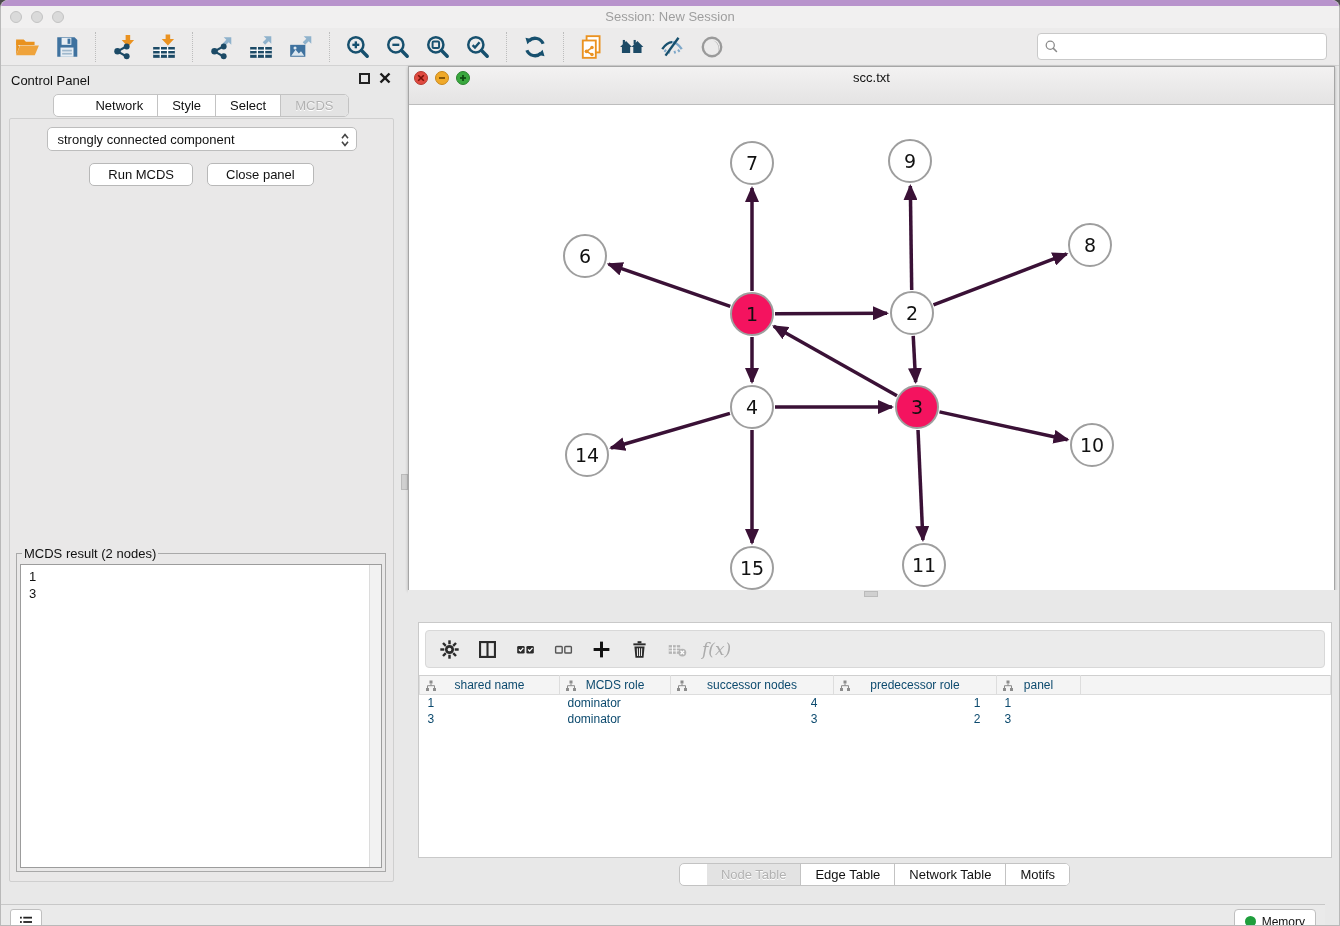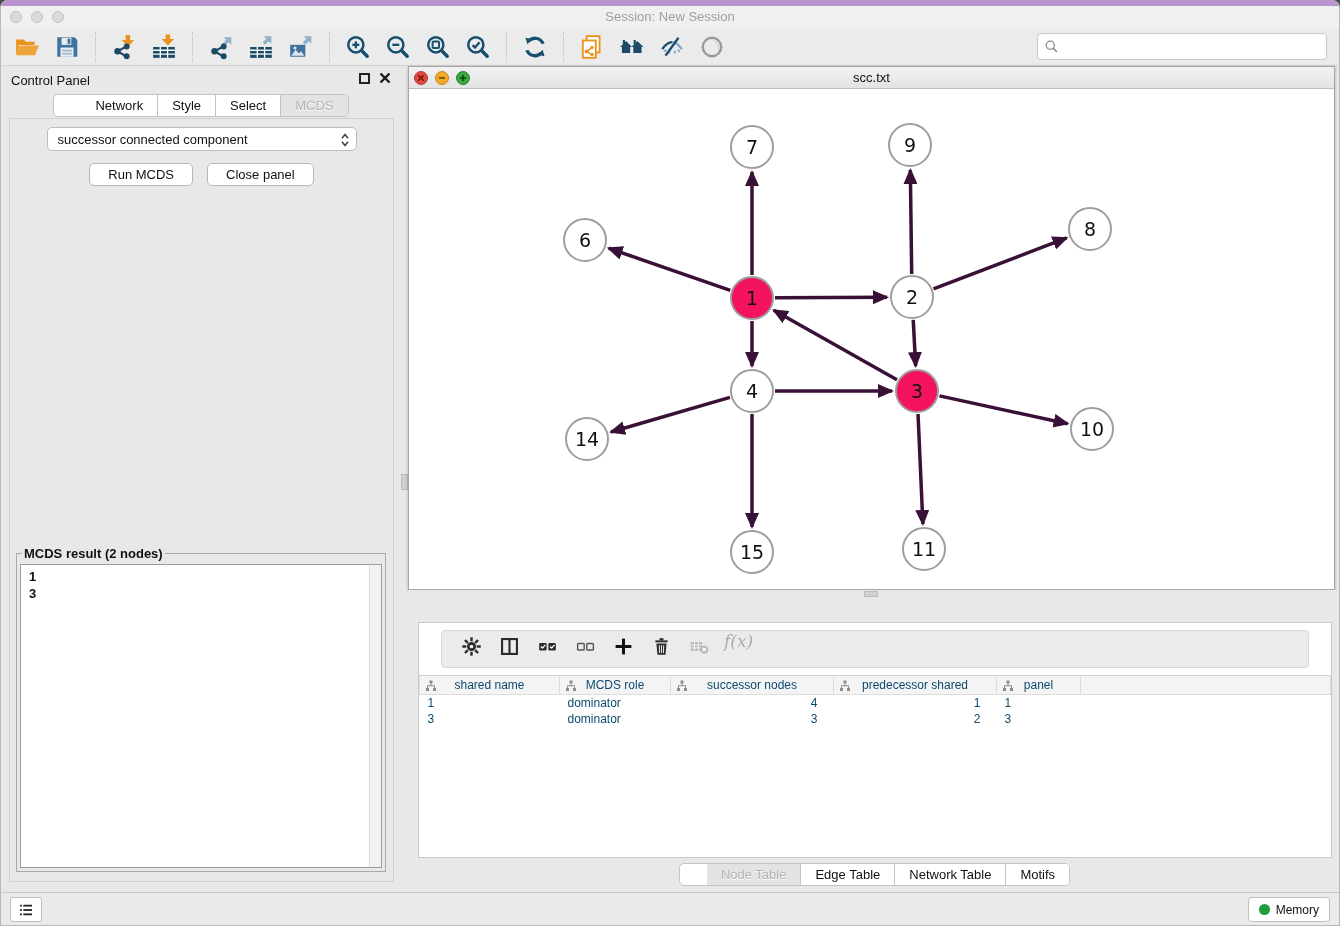--- a/index.html
+++ b/index.html
@@ -45,64 +45,64 @@
   .opt-label { text-align:center; font-size:13px; color:#111; margin-top:19px; }
   .select-box { position:relative; margin:8px auto 0; width:310px; height:24px; background:#fff;
                 border:1px solid #BDBDBD; border-radius:5px; display:flex; align-items:center;
                 padding:0 24px 0 10px; font-size:13px; color:#111; }
   .select-box .stepper { position:absolute; right:6px; top:4px; }
   .btn-row { display:flex; justify-content:center; gap:14px; margin-top:12px; }
   .push-btn { background:#fff; border:1px solid #B8B8B8; border-radius:5px; font-size:13px; color:#111;
               padding:3px 18px; font-family:"Liberation Sans",sans-serif; }
 
   .result-fieldset { position:absolute; left:6px; right:7px; top:427px; bottom:9px;
-                     border:1px solid #A9A9A9; padding:3px;font-weight:bold; }
+                     border:1px solid #A9A9A9; padding:3px; }
   .result-fieldset legend { font-size:13px; color:#111; padding:0 2px; margin-left:2px; }
   .result-box { position:relative; width:100%; height:100%; background:#fff; border:1px solid #9C9C9C; overflow:hidden; }
   .result-lines { padding:3px 8px; font-size:13px; line-height:17px; color:#111; }
   .result-scrollbar { position:absolute; right:0; top:0; bottom:0; width:12px; background:#F2F2F2; border-left:1px solid #DCDCDC; }
 
   .v-divider { position:absolute; left:400px; top:66px; width:7px; height:824px; background:#E8E8E8; }
   .v-divider .grip { position:absolute; left:0px; top:408px; width:7px; height:16px; background:#D0D0D0; border:1px solid #BBB; }
   .h-divider { position:absolute; left:407px; top:590px; width:933px; height:8px; background:#E8E8E8; }
   .h-divider .grip { position:absolute; left:456px; top:1px; width:14px; height:6px; background:#D0D0D0; border:1px solid #BBB; }
 
   
   .net-window { position:absolute; left:407px; top:66px; width:927px; height:524px;
                 border:1px solid #A6A6A6; background:#fff; box-shadow:0 1px 3px rgba(0,0,0,.25); }
-  .net-titlebar { position:relative; height:22px; background:linear-gradient(#F3F2F2,#E4E3E3); border-bottom:1px solid #BDBDBD; }
+  .net-titlebar { position:relative; height:38px; background:linear-gradient(#F3F2F2,#E4E3E3); border-bottom:1px solid #BDBDBD; }
   .net-title { text-align:center; line-height:21px; font-size:13px; color:#111; }
   .net-lights { position:absolute; left:5px; top:4px; display:flex; gap:7px; }
   .net-light { width:14px; height:14px; border-radius:50%; display:flex; align-items:center; justify-content:center; }
   .net-light svg { width:8px; height:8px; }
   .light-red { background:#E04A40; border:1px solid #B53A31; }
   .light-yellow { background:#F0A929; border:1px solid #C8871B; }
   .light-green { background:#39A83E; border:1px solid #2B832F; }
   .net-canvas { width:925px; height:500px; background:#fff; }
 
   
   .table-panel { position:absolute; left:407px; top:598px; width:933px; height:292px; background:#E8E8E8; }
   .tp-header { position:relative; height:24px; display:flex; align-items:center; padding:0 10px; }
   .tp-body { position:absolute; left:10px; right:9px; top:24px; height:236px; background:#fff; border:1px solid #C9C9C9; }
-  .tp-toolbar { margin:7px 22px; height:38px; background:#EBEBEB; border:1px solid #D8D8D8; border-radius:4px;
-                display:flex; align-items:flex-start; padding:0 12px; gap:4px; }
+  .tp-toolbar { margin:7px 6px; height:38px; background:#EBEBEB; border:1px solid #D8D8D8; border-radius:4px;
+                display:flex; align-items:center; padding:0 6px; gap:4px; }
   .tp-tb-btn { width:34px; height:30px; display:flex; align-items:center; justify-content:center; }
   .tp-tb-btn svg { width:21px; height:21px; }
   .fx-label { font-family:"DejaVu Serif", serif; font-style:italic; font-size:17px; color:#ABABAB; padding-left:4px; }
 
   table.data { border-collapse:collapse; width:100%; table-layout:fixed; font-size:12px; color:#0c4a6e; }
   table.data th { background:#F4F4F4; border:1px solid #DDD; border-top:1px solid #CFCFCF; font-weight:normal;
                   height:19px; position:relative; text-align:center; }
   table.data th .th-ic { position:absolute; left:5px; top:4px; }
   table.data td { height:16px; padding:0 8px; border:none; white-space:nowrap; overflow:hidden; }
 
   .tp-footer { position:absolute; left:0; right:0; bottom:4px; display:flex; justify-content:center;align-items:center; }
 
   
-  .statusbar { position:absolute; left:0; right:0; bottom:0; height:33px; background:#EAEAEA; border-top:1px solid #C8C8C8; }
+  .statusbar { position:absolute; left:0; right:14px; bottom:0; height:21px; background:#EAEAEA; border-top:1px solid #C8C8C8; }
   .sb-btn { position:absolute; top:4px; width:32px; height:25px; background:#fff; border:1px solid #BFBFBF;
             border-radius:3px; display:flex; align-items:center; justify-content:center; }
   .sb-btn svg { width:18px; height:18px; }
   .memory-btn { position:absolute; right:9px; top:4px; height:25px; background:#fff; border:1px solid #BFBFBF;
                 border-radius:4px; display:flex; align-items:center; gap:6px; padding:0 10px; font-size:12px; color:#111; }
   .mem-dot { width:11px; height:11px; border-radius:50%; background:#1F9E3C; }
 </style>
 </head>
 <body>
 
@@ -298,21 +298,21 @@
     <div class="seg-tabs" id="control-tabs">
         <span class="seg">
           <span class="seg-tab">Network</span>
           <span class="seg-tab">Style</span>
           <span class="seg-tab">Select</span>
           <span class="seg-tab selected">MCDS</span>
         </span>
       </div>
     <div class="cp-content">
       <div class="select-box">
-        <span>successor connected component</span>
+        <span>strongly connected component</span>
         <span class="stepper">
           <svg width="10" height="16" viewBox="0 0 10 16">
               <path d="M2 6.2l3-3.6 3 3.6" fill="none" stroke="#444" stroke-width="1.6"></path>
               <path d="M2 9.8l3 3.6 3-3.6" fill="none" stroke="#444" stroke-width="1.6"></path>
             </svg>
         </span>
       </div>
       <div class="btn-row">
         <button class="push-btn">Run MCDS</button>
         <button class="push-btn">Close panel</button>
@@ -531,21 +531,21 @@
                     <rect x="4.5" y="0.5" width="3" height="3" fill="#8C8C8C"></rect>
                     <path d="M6 3.5v2.2M2.5 8V5.7h7V8" stroke="#8C8C8C" fill="none"></path>
                     <rect x="1" y="8" width="3" height="3" fill="#8C8C8C"></rect>
                     <rect x="8" y="8" width="3" height="3" fill="#8C8C8C"></rect>
                   </svg></span><span>successor nodes</span></th>
               <th style="width: 163px;"><span class="th-ic"><svg width="12" height="12" viewBox="0 0 12 12">
                     <rect x="4.5" y="0.5" width="3" height="3" fill="#8C8C8C"></rect>
                     <path d="M6 3.5v2.2M2.5 8V5.7h7V8" stroke="#8C8C8C" fill="none"></path>
                     <rect x="1" y="8" width="3" height="3" fill="#8C8C8C"></rect>
                     <rect x="8" y="8" width="3" height="3" fill="#8C8C8C"></rect>
-                  </svg></span><span>predecessor shared</span></th>
+                  </svg></span><span>predecessor role</span></th>
               <th style="width: 84px;"><span class="th-ic"><svg width="12" height="12" viewBox="0 0 12 12">
                     <rect x="4.5" y="0.5" width="3" height="3" fill="#8C8C8C"></rect>
                     <path d="M6 3.5v2.2M2.5 8V5.7h7V8" stroke="#8C8C8C" fill="none"></path>
                     <rect x="1" y="8" width="3" height="3" fill="#8C8C8C"></rect>
                     <rect x="8" y="8" width="3" height="3" fill="#8C8C8C"></rect>
                   </svg></span><span>panel</span></th>
               <th></th>
             </tr>
           </thead>
         <tbody id="table-body">

